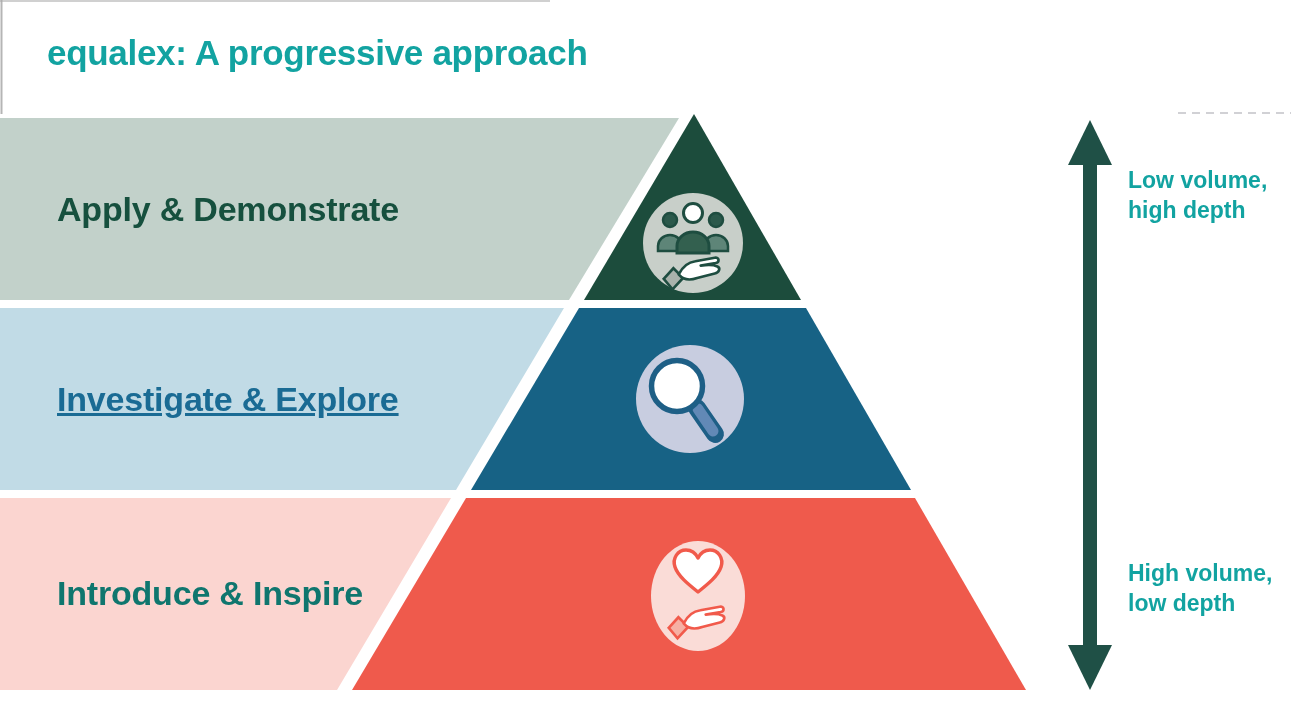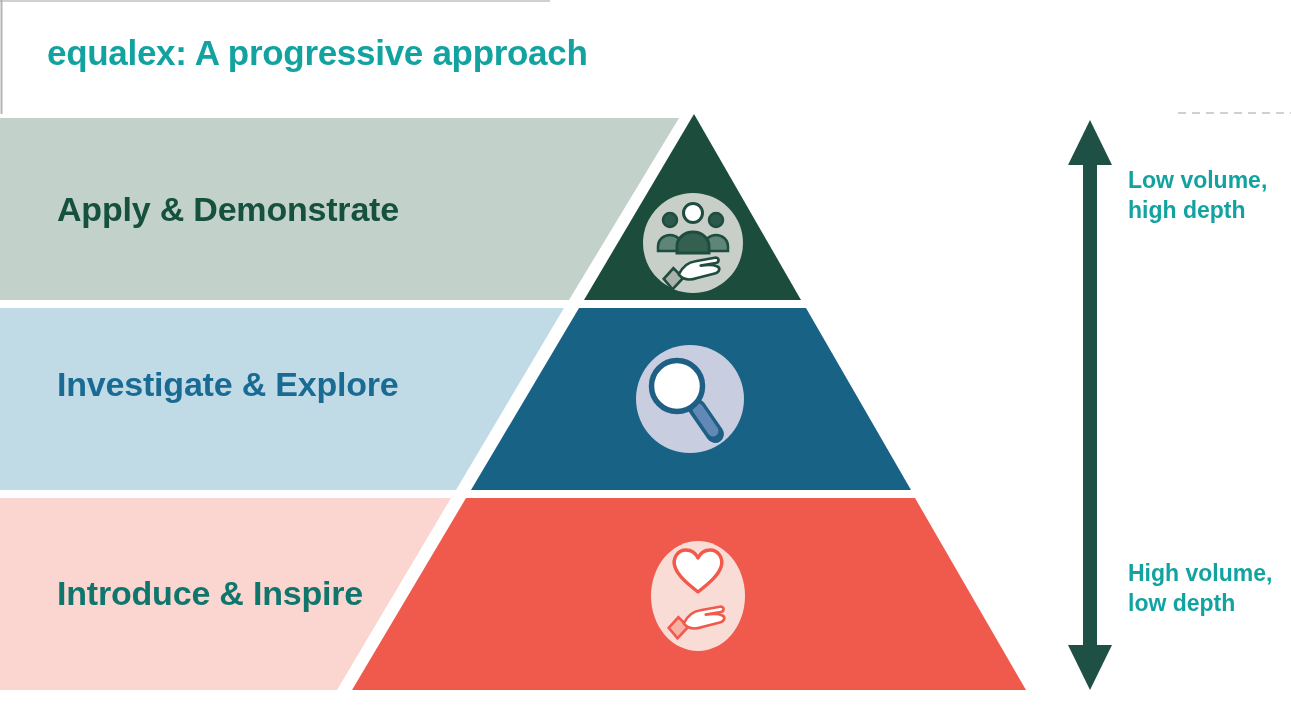--- a/index.html
+++ b/index.html
@@ -14,21 +14,21 @@
   .page-title{
     position:absolute;left:47px;top:30px;
     font-size:35px;font-weight:bold;letter-spacing:-0.3px;
     line-height:46px;color:#12A3A1;white-space:nowrap;
   }
   .band-label{
     position:absolute;left:57px;height:48px;line-height:48px;
     font-size:34px;font-weight:bold;letter-spacing:-0.2px;white-space:nowrap;text-align:center;
   }
   .band-label.apply{top:185px;color:#16503E;}
-  .band-label.investigate{top:360px;color:#1A6B94;}
+  .band-label.investigate{top:375px;color:#1A6B94;text-decoration:underline;}
   .band-label.introduce{top:569px;color:#0f766e;}
   .axis-label{
     position:absolute;left:1128px;
     font-size:23px;font-weight:bold;line-height:30px;
     color:#12A3A1;white-space:nowrap;
   }
   .axis-label.top{top:165px;}
   .axis-label.bottom{top:558px;}
 </style>
 </head>

